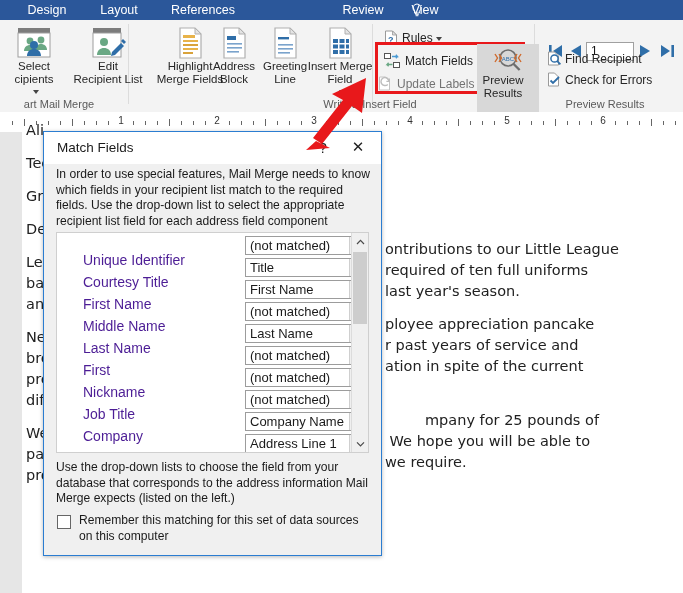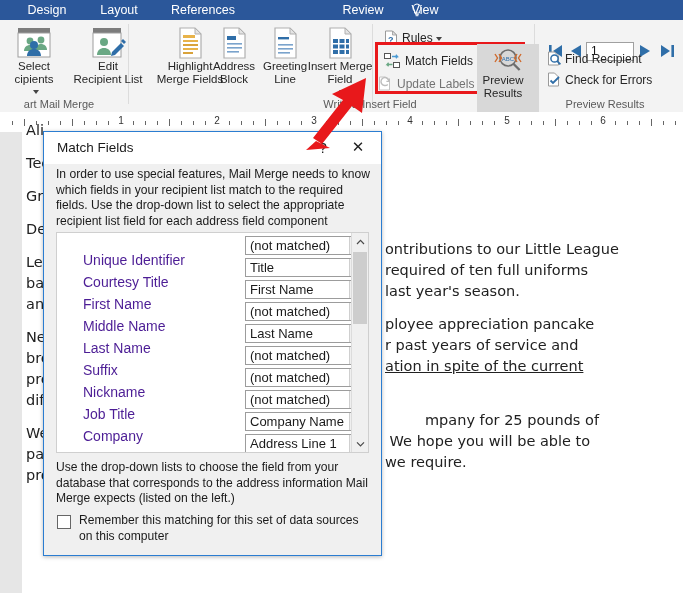--- a/index.html
+++ b/index.html
@@ -466,21 +466,21 @@
       <div class="doctext" style="left: 26px; top: 293px;">We</div>
       <div class="doctext" style="left: 26px; top: 314px;">par</div>
       <div class="doctext" style="left: 26px; top: 335px;">pro</div>
     </div>
   <div id="doc-right-text">
       <div class="doctext" style="left: 385px; top: 109px;">ontributions to our Little League</div>
       <div class="doctext" style="left: 385px; top: 130px;">required of ten full uniforms</div>
       <div class="doctext" style="left: 385px; top: 151px;">last year's season.</div>
       <div class="doctext" style="left: 385px; top: 184px;">ployee appreciation pancake</div>
       <div class="doctext" style="left: 385px; top: 205px;">r past years of service and</div>
-      <div class="doctext" style="left: 385px; top: 226px; text-decoration: underline;">ation in spite of the current</div>
+      <div class="doctext" style="left: 385px; top: 226px;">ation in spite of the current</div>
       <div class="doctext" style="left: 381px; top: 280px; margin-left: 44px;">mpany for 25 pounds of</div>
       <div class="doctext" style="left: 385px; top: 301px;"> We hope you will be able to</div>
       <div class="doctext" style="left: 385px; top: 322px;">we require.</div>
     </div>
 </div>
 
 <div id="dialog">
   <div id="dlg-titlebar">
     <div id="dlg-title">Match Fields</div>
     <div id="dlg-help">?</div>
@@ -540,21 +540,21 @@
           <div class="fsel">
             <div class="val">Last Name</div>
             <div class="arrowbox">
               <svg class="chev" viewBox="0 0 7 4">
                 <path d="M0.5 0.6L3.5 3.4 6.5 0.6" fill="none" stroke="#6a6a6a" stroke-width="1"></path>
               </svg>
             </div>
           </div>
         </div>
         <div class="frow">
-          <div class="fname">Suffix</div>
+          <div class="fname">First</div>
           <div class="fsel">
             <div class="val">(not matched)</div>
             <div class="arrowbox">
               <svg class="chev" viewBox="0 0 7 4">
                 <path d="M0.5 0.6L3.5 3.4 6.5 0.6" fill="none" stroke="#6a6a6a" stroke-width="1"></path>
               </svg>
             </div>
           </div>
         </div>
         <div class="frow">

